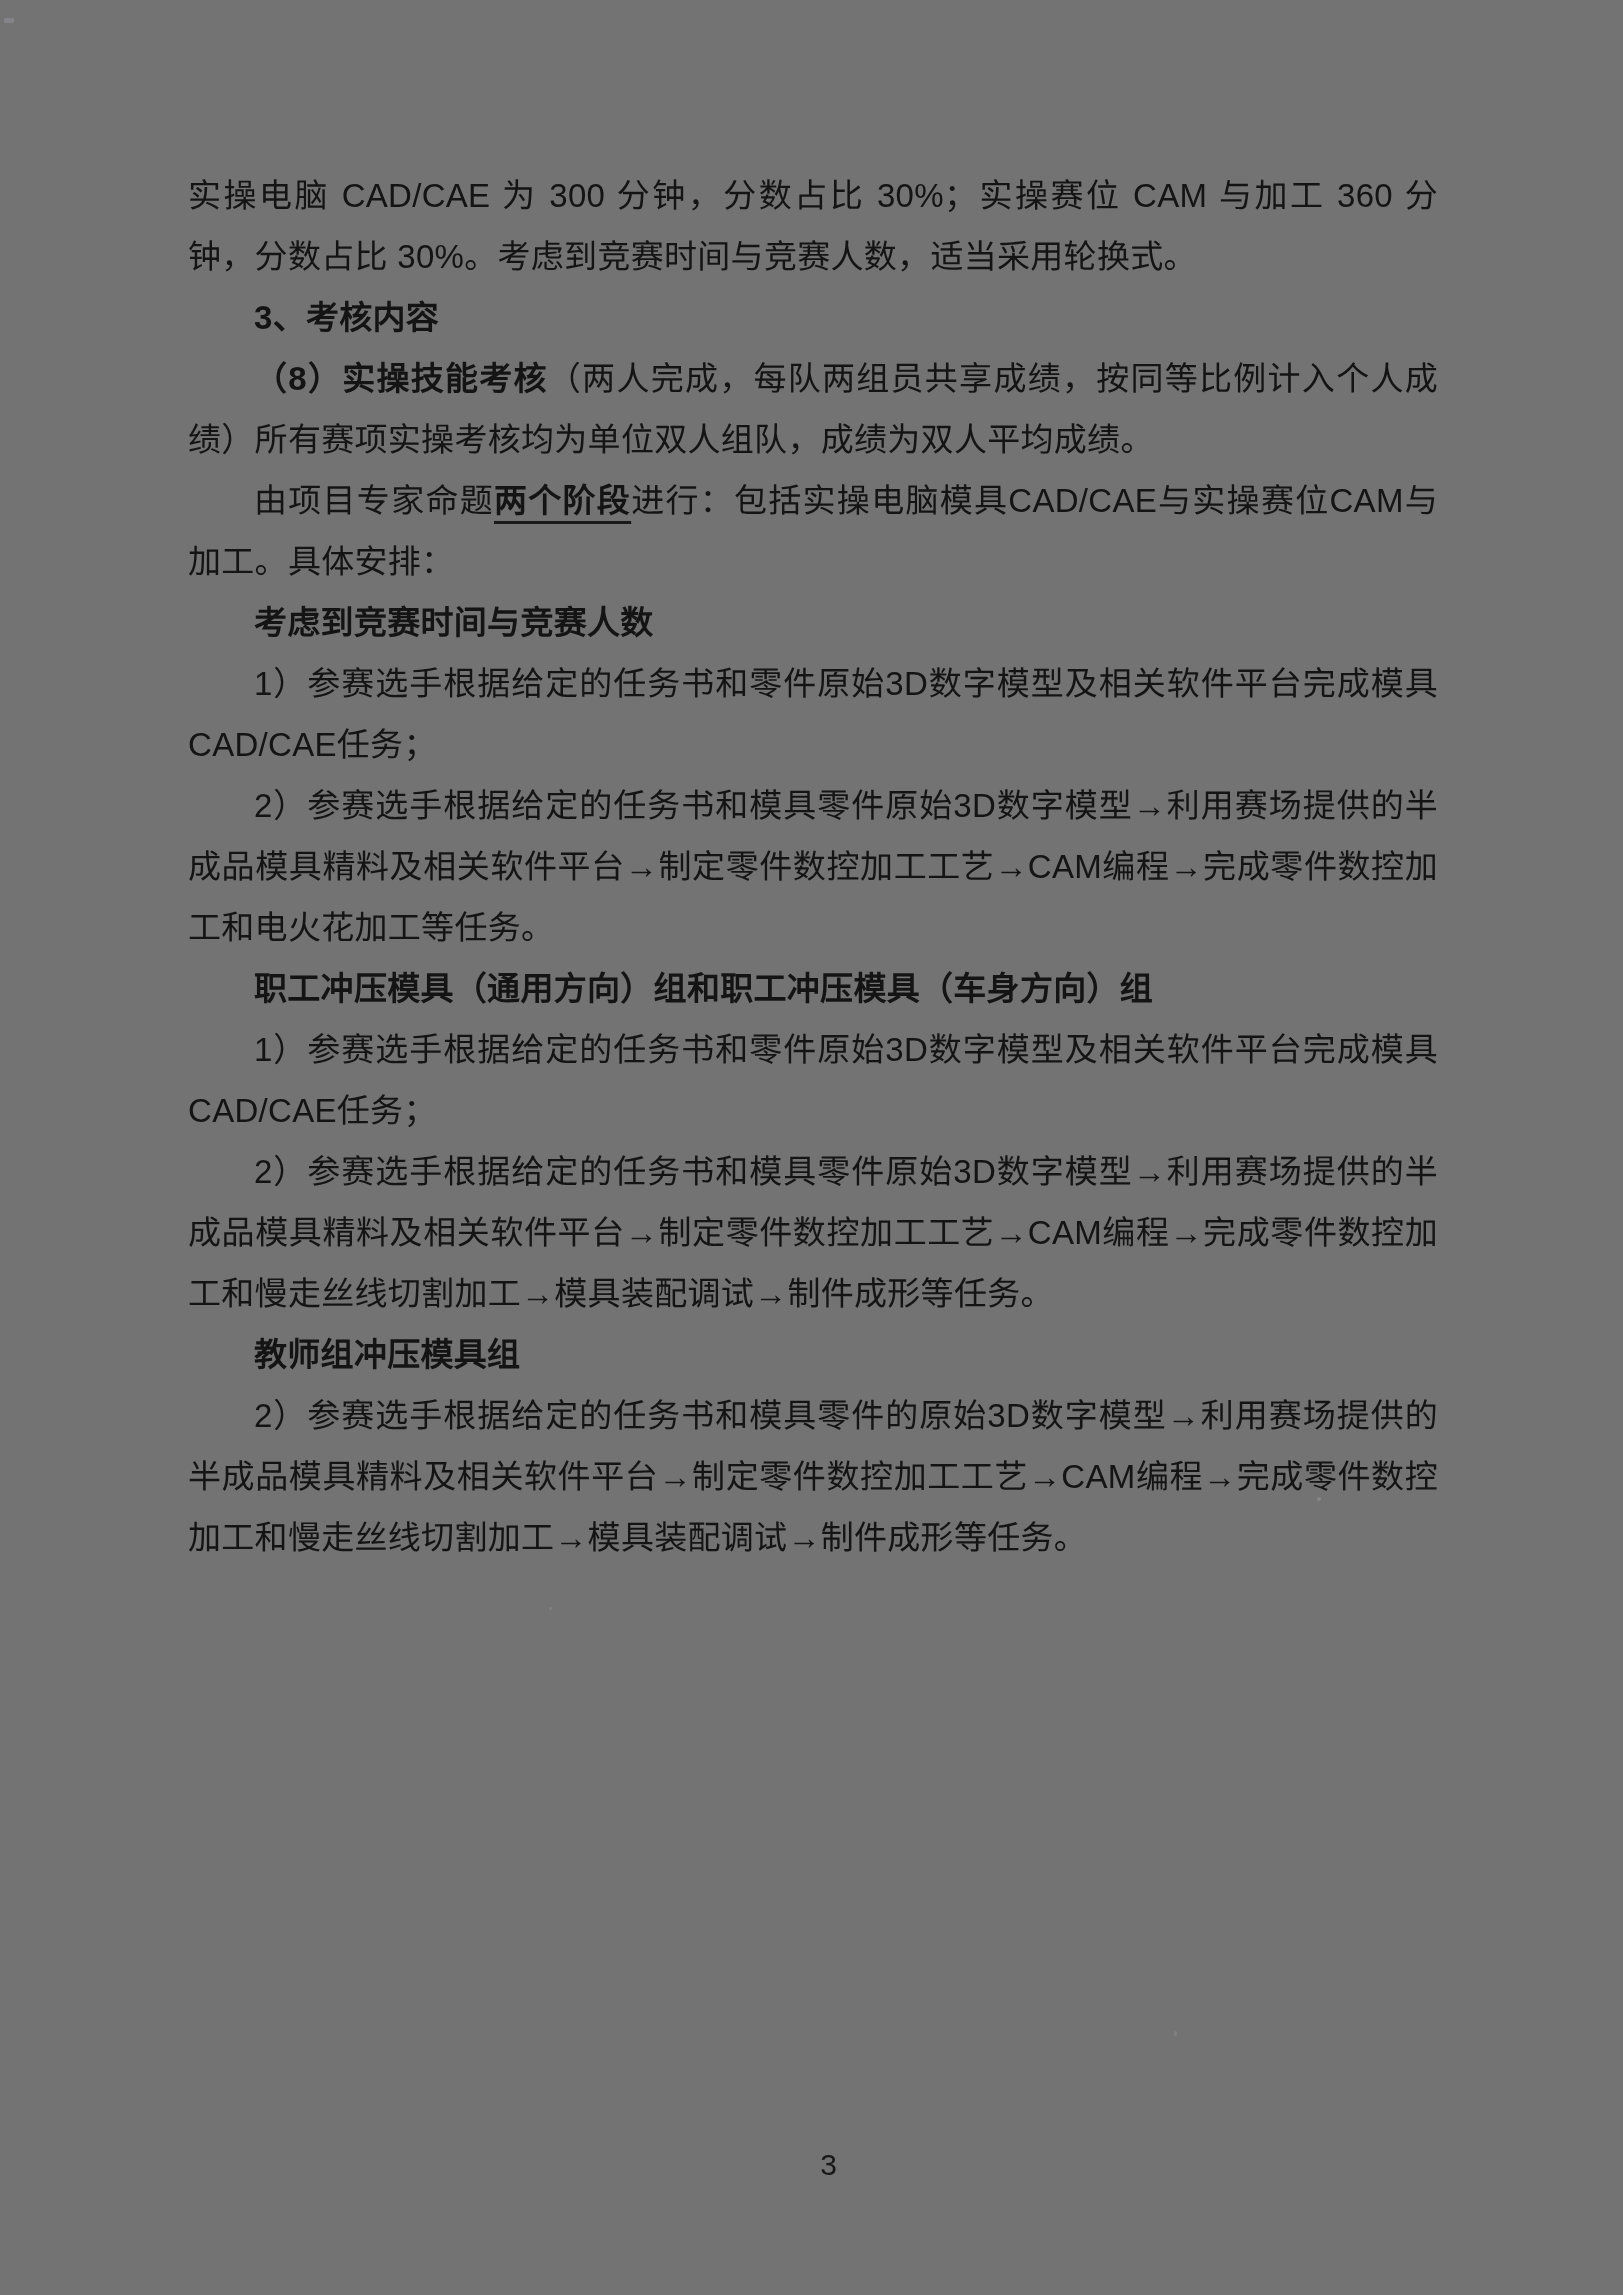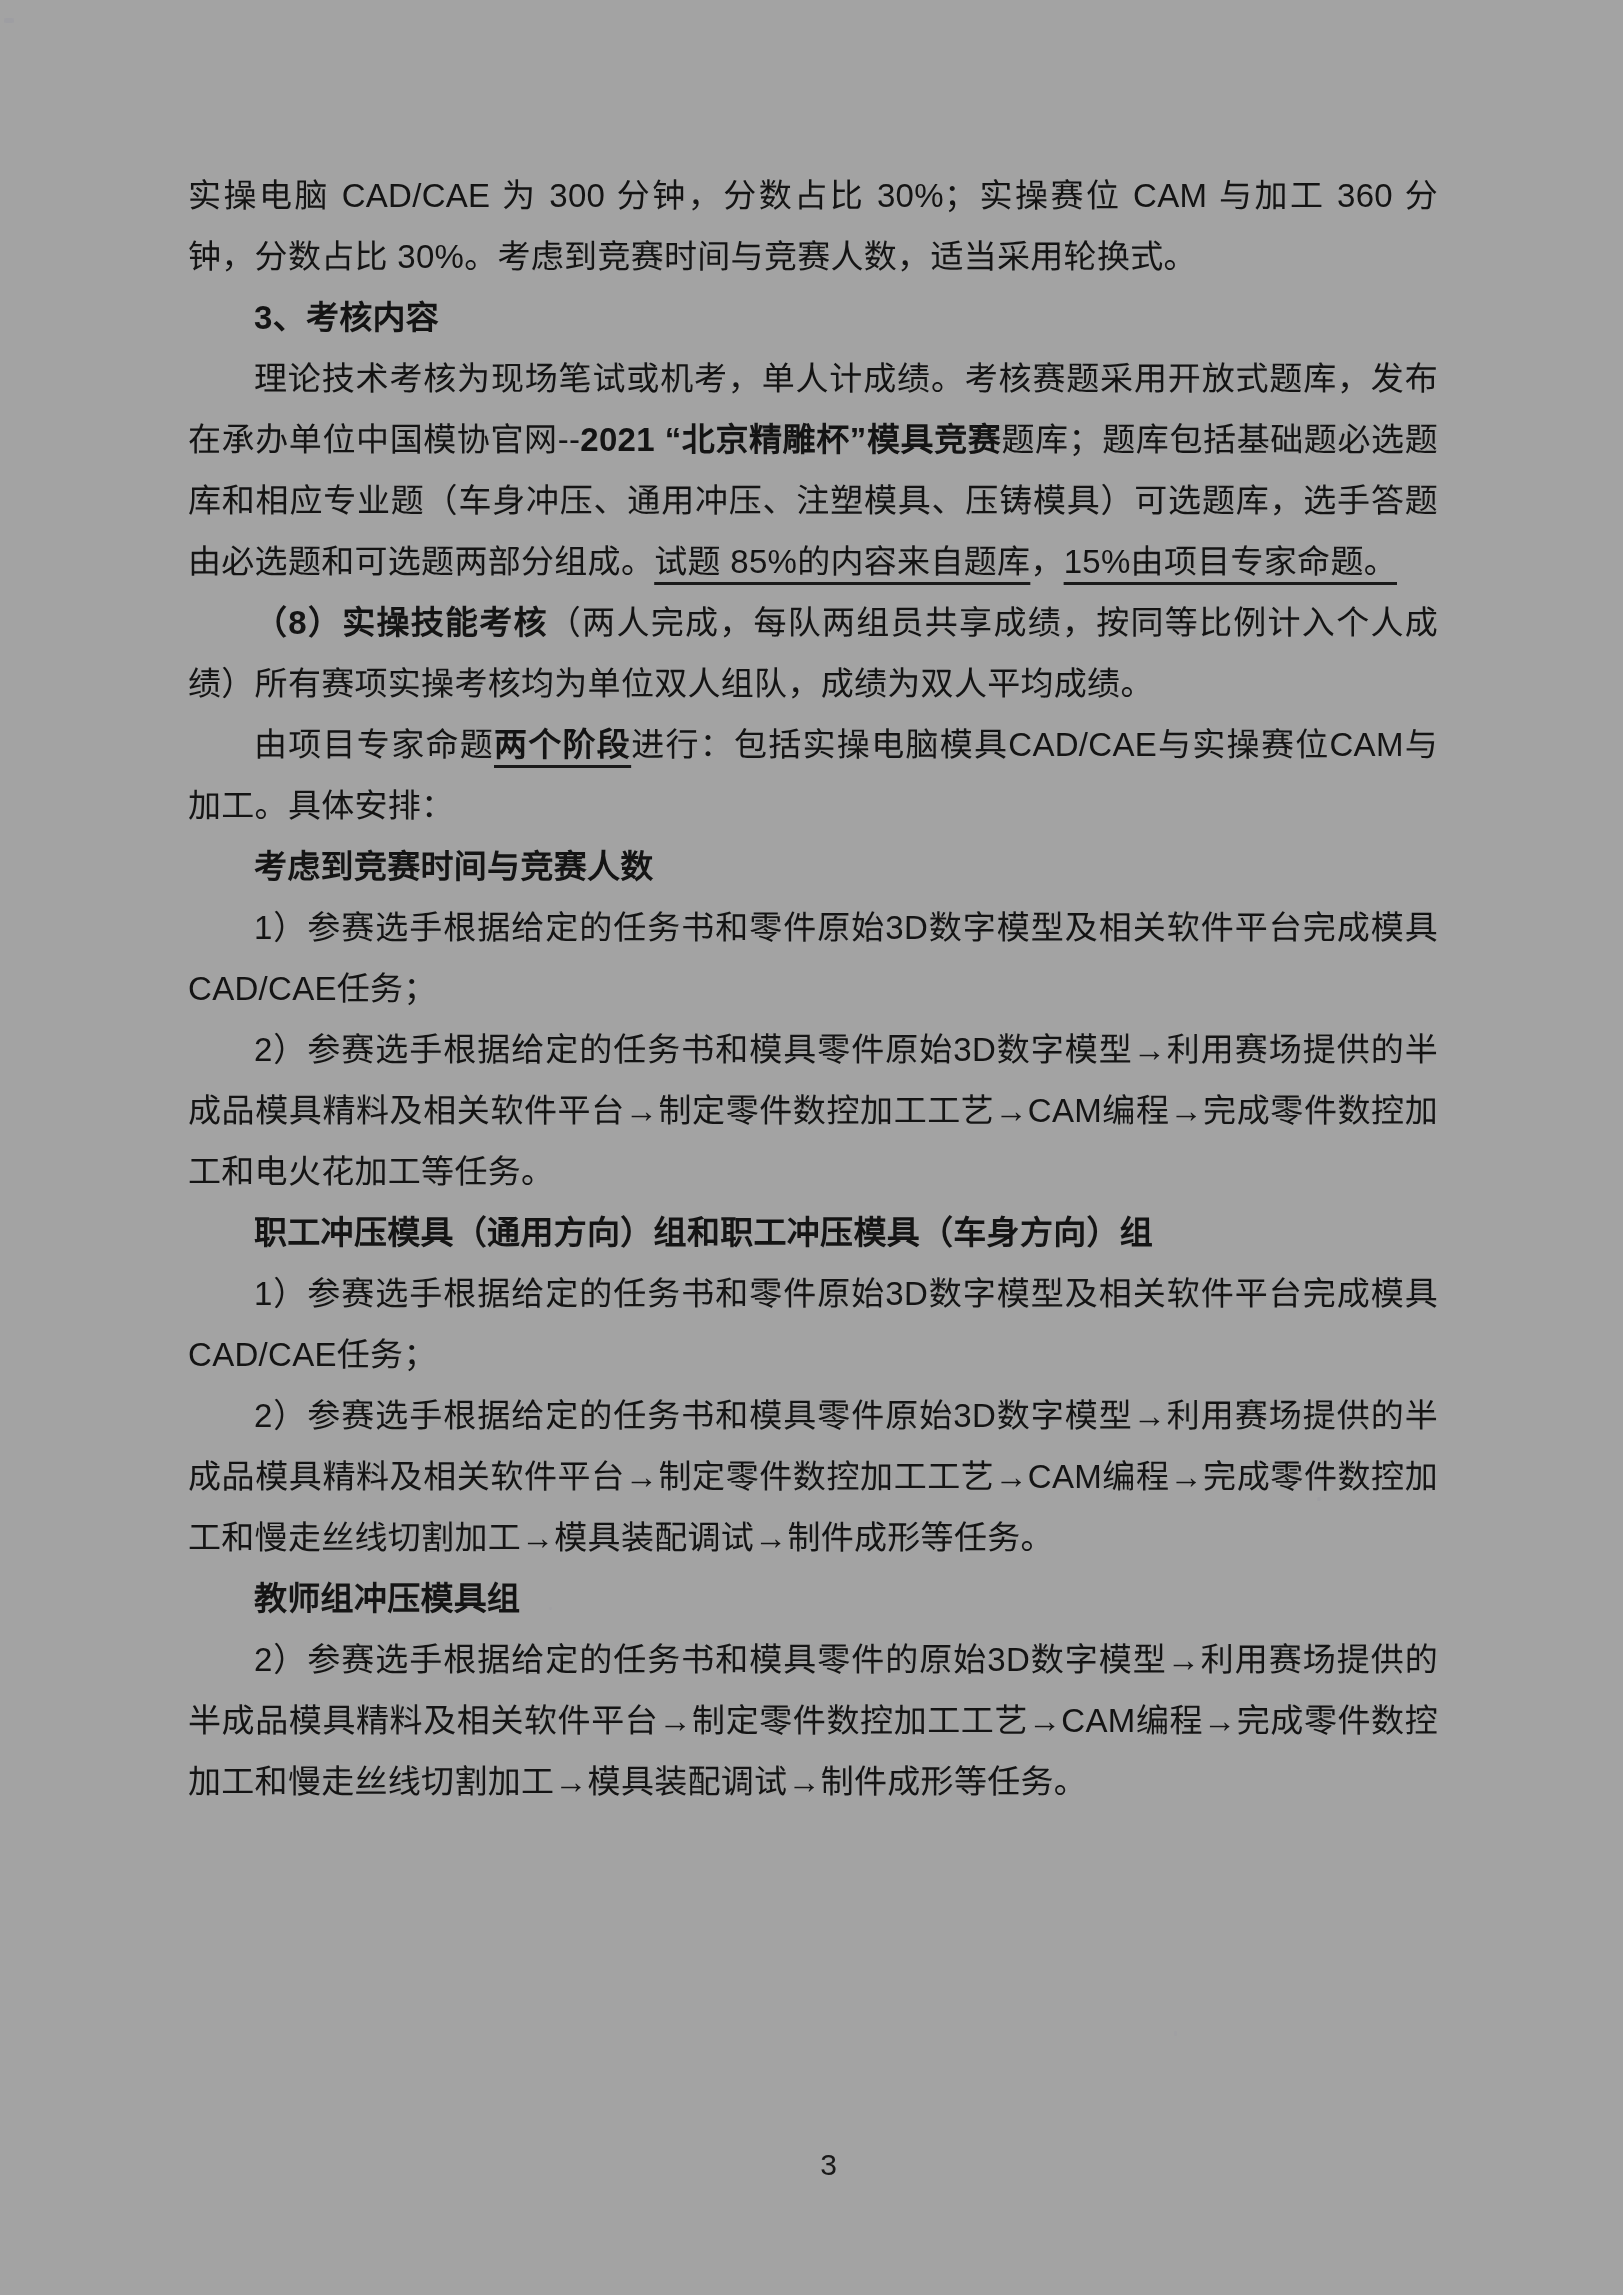--- a/index.html
+++ b/index.html
@@ -1,20 +1,20 @@
 <!DOCTYPE html>
 <html lang="zh-CN" style="font-size:10.5px"><head>
 <meta charset="utf-8">
 <style>
   html, body { margin: 0; padding: 0; }
   .page {
     position: relative;
     width: 1623px;
     height: 2295px;
-    background: #a3a3a3;
+    background: #737373;
     font-family: "Liberation Sans", sans-serif;
     color: #141414;
     overflow: hidden;
   }
   .text-block {
     position: absolute;
     left: 188px;
     top: 165px;
     width: 1250px;
     font-size: 33px;
@@ -52,21 +52,20 @@
 <body>
 
 <div class="page">
 
   <main class="text-block">
     <p class="para flush"><span>实操电脑 CAD/CAE 为 300 分钟，分数占比 30%；实操赛位 CAM 与加工 360 分钟，分数占比 30%。考虑到竞赛时间与竞赛人数，适当采用轮换式。</span></p>
 
     <p class="para b"><span>3、考核内容</span></p>
 
 
-    <p class="para"><span>理论技术考核为现场笔试或机考，单人计成绩。考核赛题采用开放式题库，发布在承办单位中国模协官网--</span><span class="b">2021 “北京精雕杯”模具竞赛</span><span>题库；题库包括基础题必选题库和相应专业题（车身冲压、通用冲压、注塑模具、压铸模具）可选题库，选手答题由必选题和可选题两部分组成。</span><span class="u">试题 85%的内容来自题库</span><span>，</span><span class="u">15%由项目专家命题。</span></p>
 
     <p class="para"><span class="b">（8）实操技能考核</span><span>（两人完成，每队两组员共享成绩，按同等比例计入个人成绩）所有赛项实操考核均为单位双人组队，成绩为双人平均成绩。</span></p>
 
     <p class="para"><span>由项目专家命题</span><span class="b u">两个阶段</span><span>进行：包括实操电脑模具CAD/CAE与实操赛位CAM与加工。具体安排：</span></p>
 
     <p class="para b"><span>考虑到竞赛时间与竞赛人数</span></p>
 
     <p class="para"><span>1）参赛选手根据给定的任务书和零件原始3D数字模型及相关软件平台完成模具CAD/CAE任务；</span></p>
 
     <p class="para"><span>2）参赛选手根据给定的任务书和模具零件原始3D数字模型→利用赛场提供的半成品模具精料及相关软件平台→制定零件数控加工工艺→CAM编程→完成零件数控加工和电火花加工等任务。</span></p>

